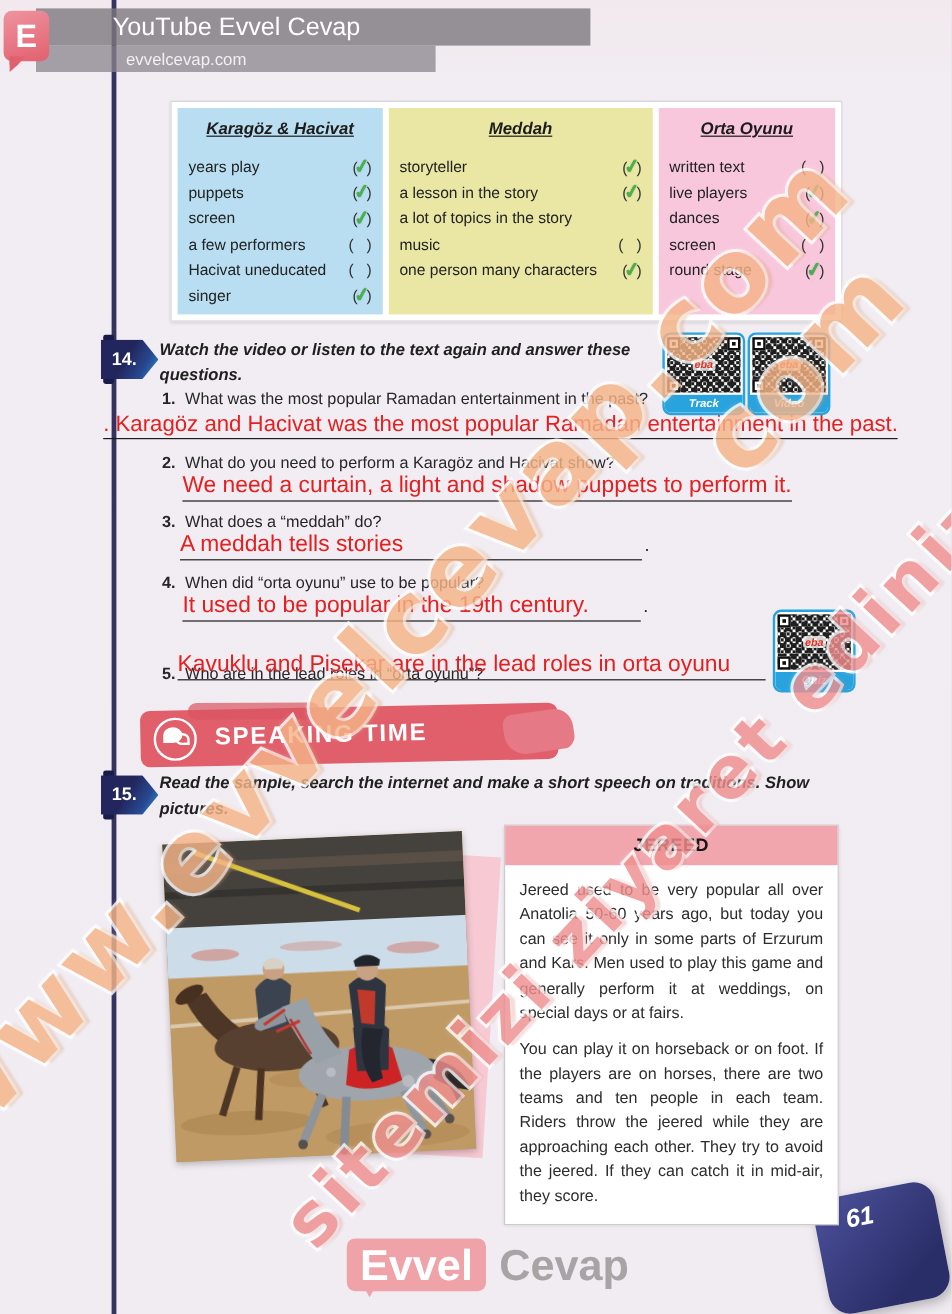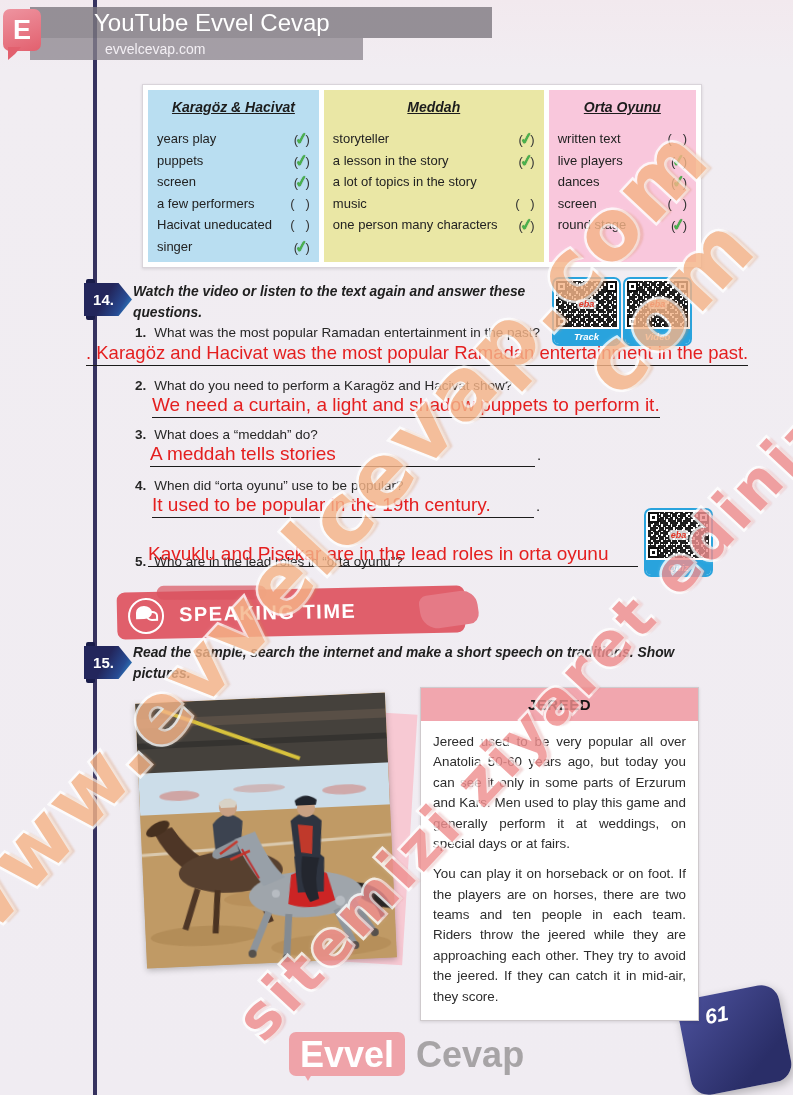--- a/index.html
+++ b/index.html
@@ -5,21 +5,21 @@
   * { margin:0; padding:0; box-sizing:border-box; }
   html,body { background:#e7e2e8; }
   .page {
     position:relative; width:793px; height:1095px; margin:0 auto;
     background:linear-gradient(#f2e9ee 0px, #f1edf2 70px, #f0ecf2 100%);
     overflow:hidden; font-family:"Liberation Sans", sans-serif;
   }
   
   .vline { position:absolute; left:93px; top:0; width:4px; height:1095px; background:#36325f; z-index:2; }
   .bar1 { position:absolute; left:30px; top:7px; width:462px; height:31px; background:rgba(125,120,128,.8);
-          color:#fff; font-size:24px; line-height:31px; padding-left:64px; z-index:3; }
+          color:#fff; font-size:21px; line-height:31px; padding-left:64px; z-index:3; }
   .bar2 { position:absolute; left:30px; top:38px; width:333px; height:22px; background:rgba(138,132,140,.75);
           color:#f3eff4; font-size:14px; line-height:22px; padding-left:75px; z-index:3; }
   .logo-e { position:absolute; left:3px; top:9px; width:38px; height:42px; z-index:4;
             background:linear-gradient(160deg,#ee94a0,#e2606e); border-radius:7px;
             color:#fff; font-size:27px; font-weight:bold; text-align:center; line-height:42px; }
   .logo-e::after { content:""; position:absolute; left:5px; bottom:-9px;
                    border:6px solid transparent; border-top:7px solid #e2606e; border-left:7px solid #e2606e; }
   
   .tbl { position:absolute; left:142px; top:84px; width:560px; height:184px; background:#fff;
          border:1px solid #d9d4da; box-shadow:0 1px 3px rgba(0,0,0,.12);

